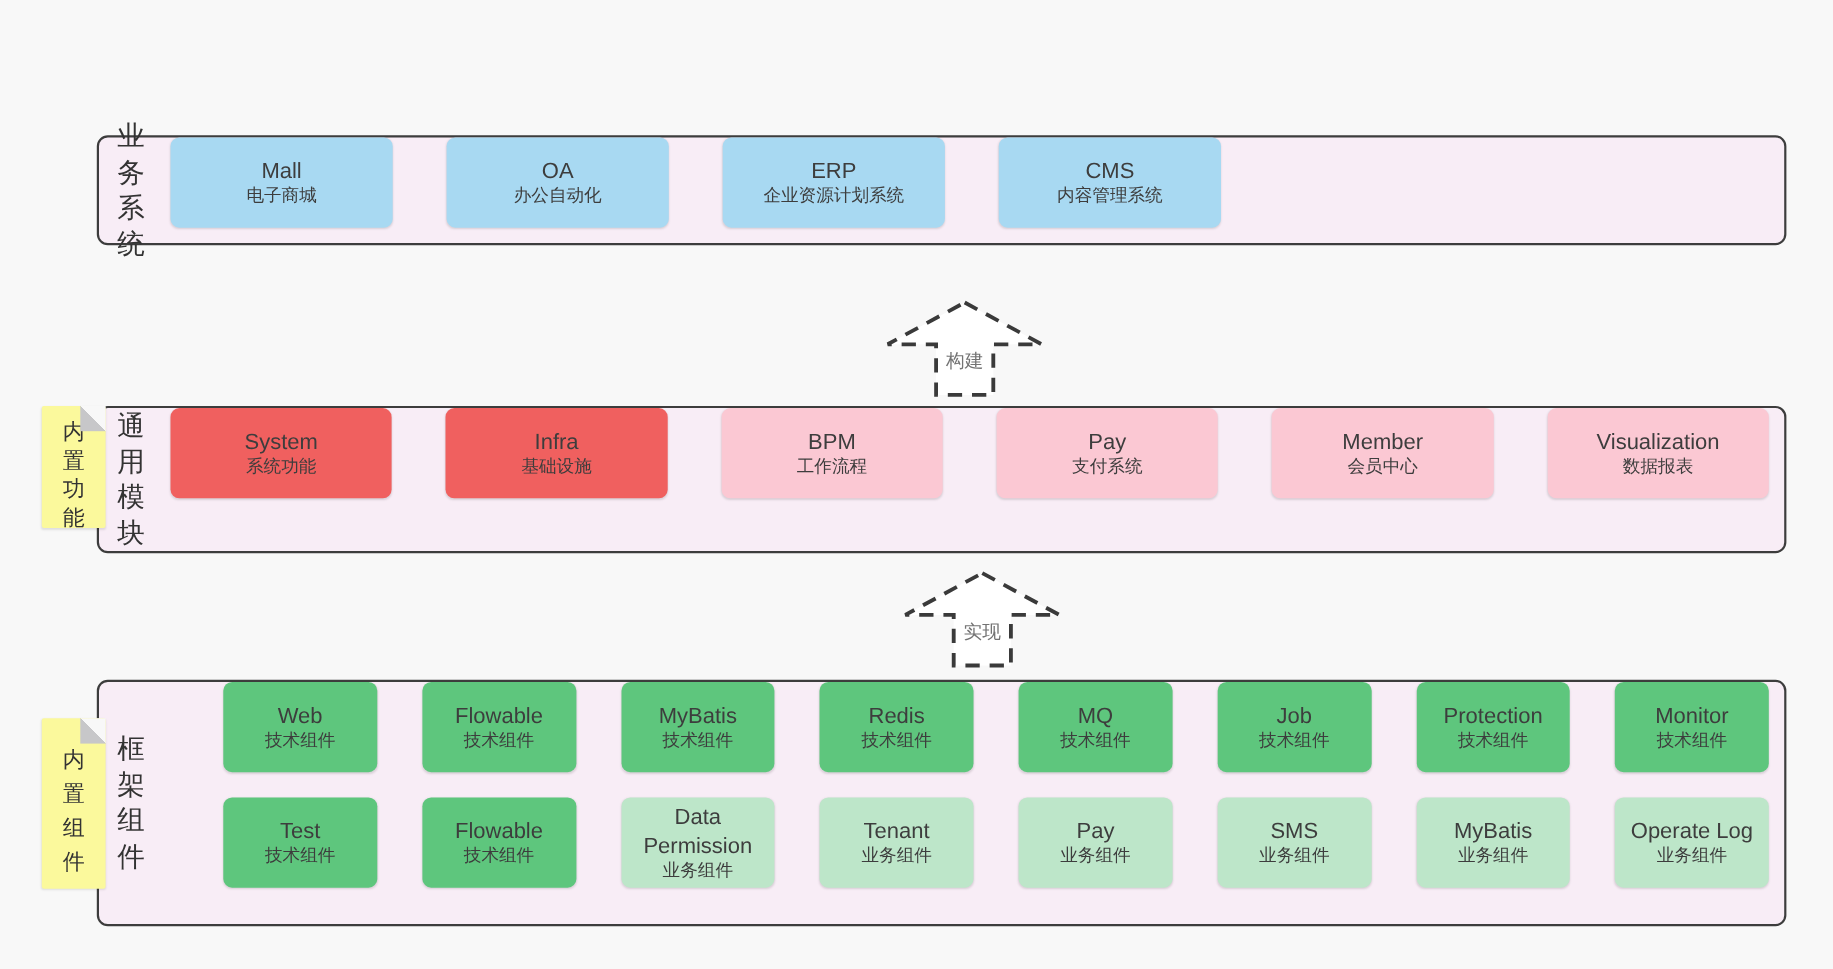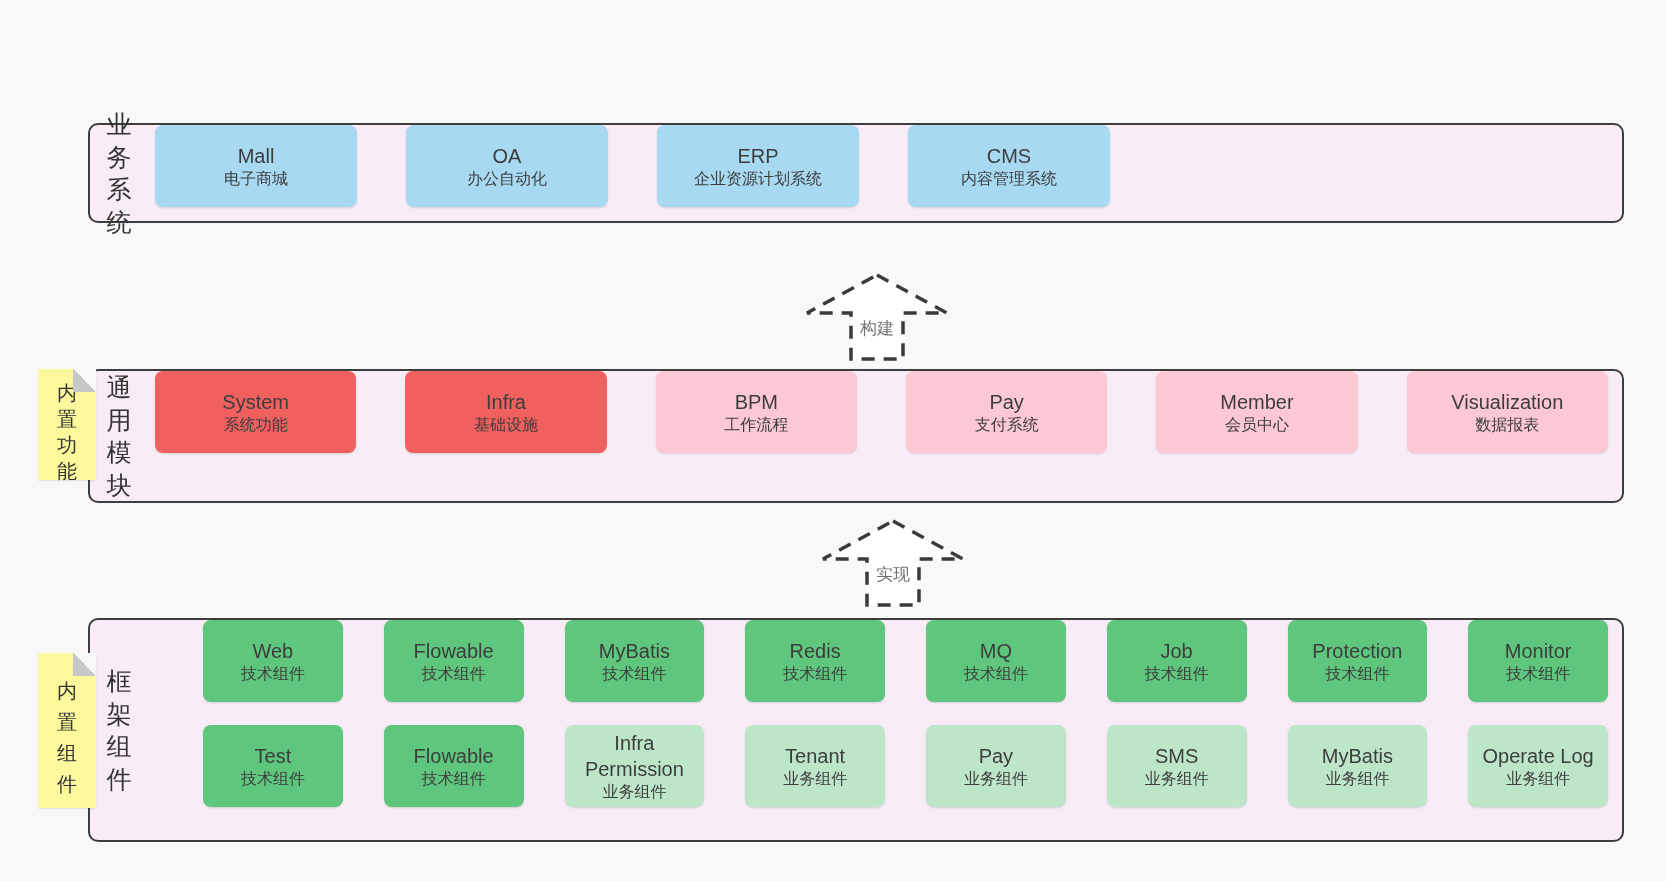--- a/index.html
+++ b/index.html
@@ -218,21 +218,21 @@
       <div class="row">
         <div class="box v-green">
           <div class="name">Test</div>
           <div class="desc">技术组件</div>
         </div>
         <div class="box v-green">
           <div class="name">Flowable</div>
           <div class="desc">技术组件</div>
         </div>
         <div class="box v-lightgreen">
-          <div class="name">Infra Permission</div>
+          <div class="name">Data Permission</div>
           <div class="desc">业务组件</div>
         </div>
         <div class="box v-lightgreen">
           <div class="name">Tenant</div>
           <div class="desc">业务组件</div>
         </div>
         <div class="box v-lightgreen">
           <div class="name">Pay</div>
           <div class="desc">业务组件</div>
         </div>

